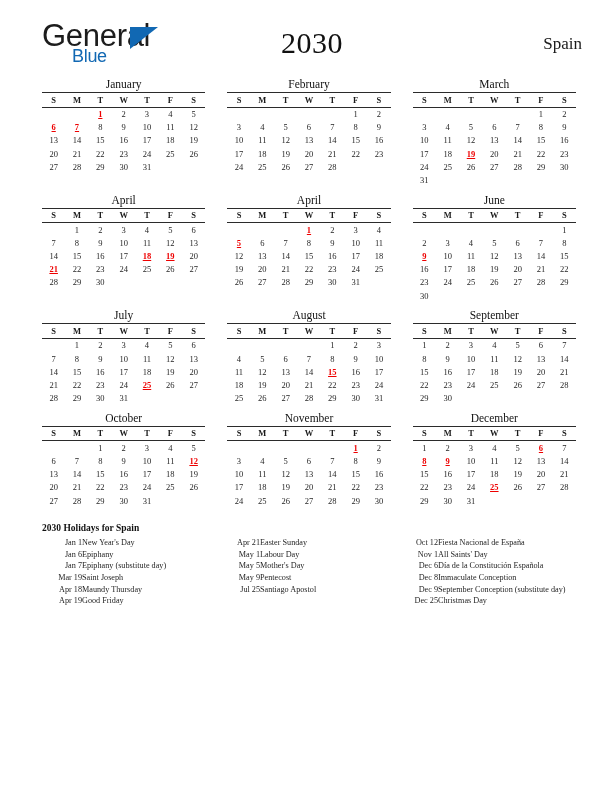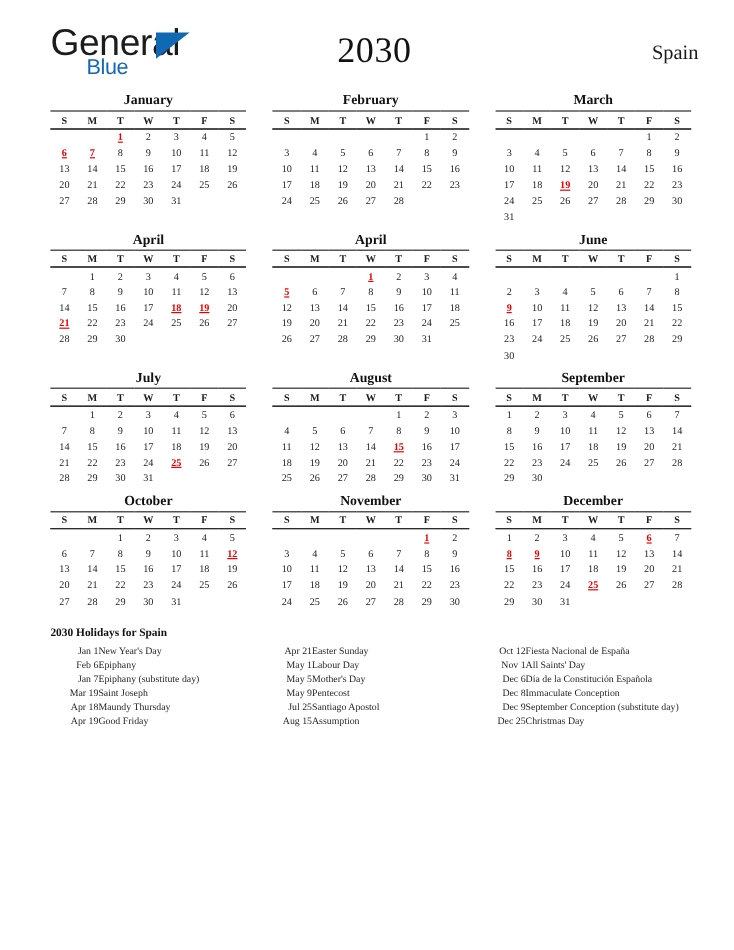--- a/index.html
+++ b/index.html
@@ -83,21 +83,21 @@
     row-gap: 0px;
   }
   .month {
     width: 100%;
     padding: 0 6px;
     margin-bottom: 7px;
   }
   .month-name {
     text-align: center;
     font-size: 11.5px;
-    font-weight: bold;
+    font-weight: normal;
     font-family: "Liberation Serif", serif;
     padding-bottom: 2px;
     color: #111;
   }
   table.cal {
     width: 100%;
     border-collapse: collapse;
     table-layout: fixed;
   }
   table.cal th {
@@ -949,21 +949,21 @@
 
 <div class="holidays">
   <div class="holidays-title">2030 Holidays for Spain</div>
   <div class="holiday-cols">
       <div>
         <div class="holiday-row">
           <span class="holiday-date">Jan 1</span>
           <span class="holiday-name">New Year's Day</span>
         </div>
         <div class="holiday-row">
-          <span class="holiday-date">Feb 6</span>
+          <span class="holiday-date">Jan 6</span>
           <span class="holiday-name">Epiphany</span>
         </div>
         <div class="holiday-row">
           <span class="holiday-date">Jan 7</span>
           <span class="holiday-name">Epiphany (substitute day)</span>
         </div>
         <div class="holiday-row">
           <span class="holiday-date">Mar 19</span>
           <span class="holiday-name">Saint Joseph</span>
         </div>
@@ -989,24 +989,20 @@
           <span class="holiday-date">May 5</span>
           <span class="holiday-name">Mother's Day</span>
         </div>
         <div class="holiday-row">
           <span class="holiday-date">May 9</span>
           <span class="holiday-name">Pentecost</span>
         </div>
         <div class="holiday-row">
           <span class="holiday-date">Jul 25</span>
           <span class="holiday-name">Santiago Apostol</span>
-        </div>
-        <div class="holiday-row">
-          <span class="holiday-date">Aug 15</span>
-          <span class="holiday-name">Assumption</span>
         </div>
       </div>
       <div>
         <div class="holiday-row">
           <span class="holiday-date">Oct 12</span>
           <span class="holiday-name">Fiesta Nacional de España</span>
         </div>
         <div class="holiday-row">
           <span class="holiday-date">Nov 1</span>
           <span class="holiday-name">All Saints' Day</span>

